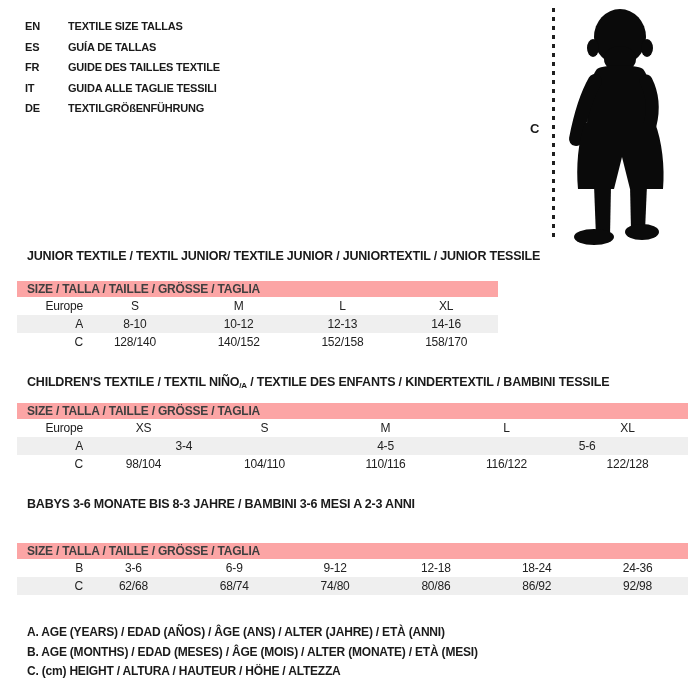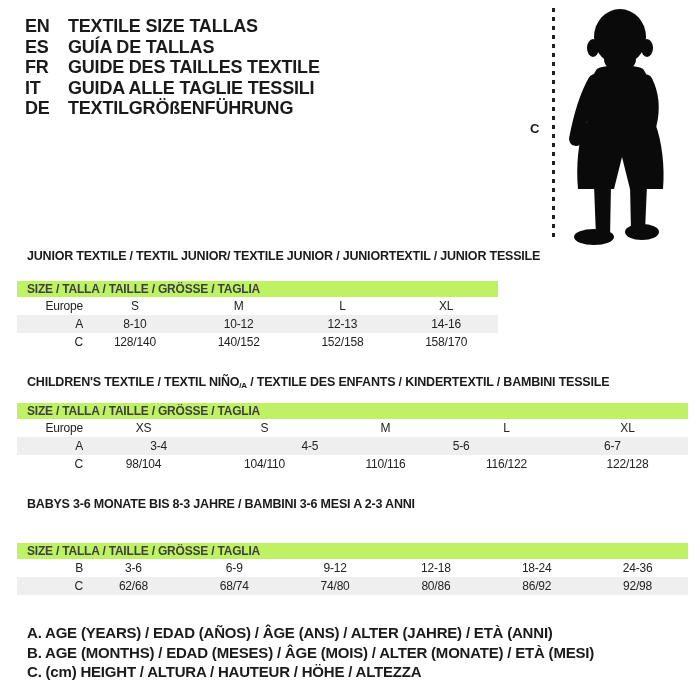--- a/index.html
+++ b/index.html
@@ -1,46 +1,46 @@
 <!DOCTYPE html>
 <html><head>
 <meta charset="utf-8">
 <style>
   html,body{margin:0;padding:0;background:#fff;}
   body{width:700px;height:700px;font-family:"Liberation Sans",sans-serif;color:#1a1a1a;}
   .canvas{position:relative;width:700px;height:700px;background:#ffffff;overflow:hidden;}
 
   
-  .lang-list{position:absolute;left:25px;top:16px;font-size:18px;font-weight:bold;letter-spacing:-0.2px;line-height:20.5px;}
+  .lang-list{position:absolute;left:25px;top:16px;font-size:11px;font-weight:bold;letter-spacing:-0.2px;line-height:20.5px;}
   .lang-row{display:flex;white-space:nowrap;}
   .lang-code{width:43px;}
 
   
   .figure{position:absolute;left:0;top:0;width:700px;height:250px;pointer-events:none;}
   .height-line{position:absolute;left:552px;top:8px;width:3px;height:234px;
     background:repeating-linear-gradient(to bottom,#1f1f1f 0 4px,transparent 4px 9px);}
   .height-label{position:absolute;left:530px;top:121px;font-size:13px;font-weight:bold;}
   .silhouette{position:absolute;left:556px;top:5px;}
 
   
   .sec-title{position:absolute;left:27px;font-size:12.5px;font-weight:bold;letter-spacing:-0.2px;white-space:nowrap;}
   .sec-title .subscript{font-size:8px;vertical-align:-2px;}
   .two-line{line-height:20px;white-space:normal;width:600px;}
 
   
   .size-table{position:absolute;left:17px;}
-  .size-bar{height:16px;line-height:16px;background:#bef264;color:#3f3f3f;font-size:12px;font-weight:bold;
+  .size-bar{height:16px;line-height:16px;background:#fca5a5;color:#3f3f3f;font-size:12px;font-weight:bold;
     letter-spacing:-0.2px;padding-left:10px;box-sizing:border-box;}
   .trow{display:flex;height:18px;line-height:18px;font-size:12px;color:#222;letter-spacing:-0.2px;}
   .trow.shaded{background:#efefef;}
   .tcell{flex:1;text-align:center;overflow:hidden;}
   .tcell:first-child{flex:0 0 66px;text-align:right;padding-left:10px;box-sizing:border-box;}
 
   
-  .footnotes{position:absolute;left:27px;top:623px;font-size:15px;font-weight:bold;letter-spacing:-0.2px;line-height:19.5px;}
+  .footnotes{position:absolute;left:27px;top:623px;font-size:12px;font-weight:bold;letter-spacing:-0.2px;line-height:19.5px;}
   .footnote{white-space:nowrap;}
 </style>
 </head>
 <body>
 
 <div class="canvas">
 
   <div class="lang-list">
     <div class="lang-row">
       <span class="lang-code">EN</span>
@@ -125,21 +125,20 @@
           <div class="tcell">S</div>
           <div class="tcell">M</div>
           <div class="tcell">L</div>
           <div class="tcell">XL</div>
         </div>
         <div class="trow shaded">
           <div class="tcell">A</div>
           <div class="tcell">3-4</div>
           <div class="tcell">4-5</div>
           <div class="tcell">5-6</div>
-          <div class="tcell">6-7</div>
         </div>
         <div class="trow">
           <div class="tcell">C</div>
           <div class="tcell">98/104</div>
           <div class="tcell">104/110</div>
           <div class="tcell">110/116</div>
           <div class="tcell">116/122</div>
           <div class="tcell">122/128</div>
         </div>
       </div>

